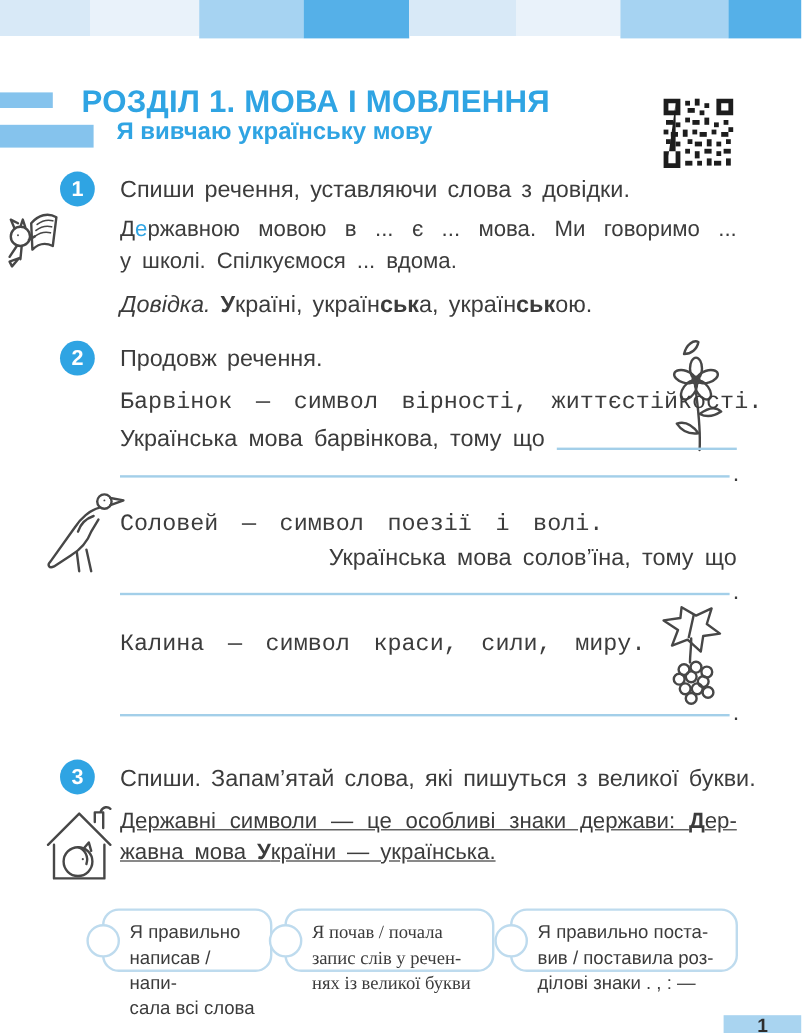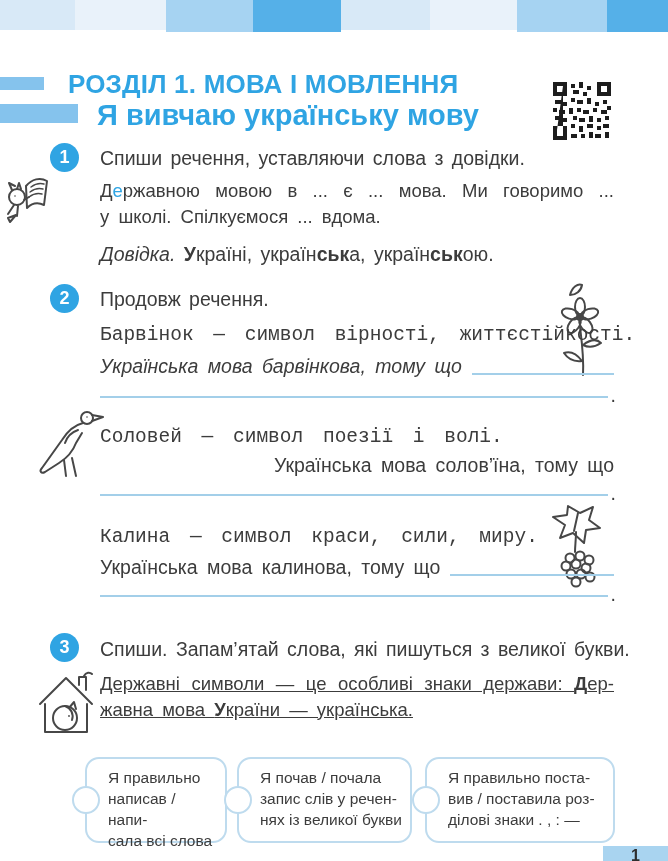--- a/index.html
+++ b/index.html
@@ -16,21 +16,21 @@
   #topbar{position:absolute;left:0;top:0;width:668px;height:32px;display:flex;align-items:flex-start;}
   #topbar .blk{height:30px;}
   #topbar .blk:nth-child(3),#topbar .blk:nth-child(4),
   #topbar .blk:nth-child(7),#topbar .blk:nth-child(8){height:32px;}
 
   
   .leftbar{position:absolute;background:#85c3ed;}
   #lb1{left:0;top:77px;width:44px;height:13px;}
   #lb2{left:0;top:104px;width:78px;height:19px;}
   #chapter-title{position:absolute;left:68px;top:69px;font-size:26px;font-weight:700;color:var(--accent);white-space:nowrap;letter-spacing:.2px;}
-  #subtitle{position:absolute;left:97px;top:99px;font-size:29px;font-weight:700;color:var(--accent);white-space:nowrap;}
+  #subtitle{position:absolute;left:97px;top:99px;font-size:20px;font-weight:700;color:var(--accent);white-space:nowrap;}
   #qr{position:absolute;left:552px;top:82px;width:60px;height:58px;}
 
   
   .badge{position:absolute;width:29px;height:29px;border-radius:50%;background:var(--accent);
     color:#fff;font-weight:700;font-size:18px;display:flex;align-items:center;justify-content:center;}
   #badge1{left:50px;top:143px;} #badge2{left:50px;top:284px;} #badge3{left:50px;top:633px;}
   .instr{position:absolute;left:100px;font-size:19.5px;white-space:nowrap;word-spacing:3px;}
   #instr1{top:147px;} #instr2{top:288px;} #instr3{top:638px;}
 
   
@@ -44,42 +44,42 @@
   #passage3 .pline{line-height:25.5px;}
   .b{font-weight:700;} .i{font-style:italic;} .blue{color:var(--accent);}
 
   
   .statement{position:absolute;left:100px;font-size:19.5px;white-space:nowrap;word-spacing:8px;font-family:Liberation Mono, monospace;}
   #st1{top:324px;} #st2{top:426px;} #st3{top:526px;}
   .promptrow{position:absolute;left:100px;width:514px;display:flex;align-items:flex-end;height:26px;}
   .promptrow .ptxt{font-size:19.5px;white-space:nowrap;word-spacing:4px;}
   .fill{flex:1;border-bottom:2px solid var(--line);}
   .promptrow .fill{margin:0 0 3px 10px;}
-  #pr1{top:352px;font-style:italic;} #pr2{top:454px;flex-direction:column;} #pr3{top:553px;}
+  #pr1{top:352px;} #pr2{top:454px;flex-direction:column;} #pr3{top:553px;}
   .fullrow{position:absolute;left:100px;width:516px;display:flex;align-items:flex-end;height:22px;}
   .fullrow .fill{margin-bottom:2px;}
   .fullrow .dot{font-size:19.5px;line-height:10px;margin-left:3px;}
   #fr1{top:378px;} #fr2{top:476px;} #fr3{top:577px;}
 
   
   .art{position:absolute;}
   .art svg{stroke:#474747;fill:none;stroke-width:2;stroke-linecap:round;stroke-linejoin:round;}
   #art-book{left:4px;top:172px;width:46px;height:60px;}
   #art-flower{left:550px;top:283px;width:64px;height:94px;}
   #art-bird{left:34px;top:406px;width:70px;height:78px;}
   #art-kalyna{left:538px;top:500px;width:78px;height:94px;}
   #art-house{left:34px;top:668px;width:64px;height:74px;}
 
   
-  .check{position:absolute;top:757px;height:86px;border:2px solid var(--boxborder);border-radius:14px;
+  .check{position:absolute;top:757px;height:53px;border:2px solid var(--boxborder);border-radius:14px;
     box-sizing:border-box;background:#fff;}
   .check .txt{padding:8px 6px 6px 21px;font-size:15.5px;line-height:21px;white-space:pre-line;}
   .notch{position:absolute;left:-15px;top:50%;margin-top:-14px;width:28px;height:28px;border-radius:50%;
     background:#fff;border:2px solid var(--boxborder);box-sizing:border-box;}
-  #check0{left:85px;width:142px;} #check1{left:237px;width:175px;} #check2{left:425px;width:190px;}
+  #check0{left:85px;width:142px;} #check1{left:237px;width:175px;font-family:Liberation Serif, serif;} #check2{left:425px;width:190px;}
 
   
   #page-tab{position:absolute;left:603px;top:846px;width:65px;height:22px;background:#a9d4f0;}
   #page-num{position:absolute;left:28px;top:1px;font-size:16px;font-weight:700;color:#2e2e2e;}
 </style>
 </head>
 <body>
 
 <div id="page">
 
@@ -228,24 +228,20 @@
         <circle cx="38" cy="64" r="4.5"></circle>
         <circle cx="48" cy="68" r="4.5"></circle>
       <circle cx="33" cy="74" r="4.5"></circle>
         <circle cx="43" cy="74" r="4.5"></circle>
         <circle cx="52" cy="77" r="4.5"></circle>
       <circle cx="38" cy="82" r="4.5"></circle>
     </svg>
   </div>
 
   <div id="st3" class="statement">Калина — символ краси, сили, миру.</div>
-  <div id="pr3" class="promptrow">
-    <span class="ptxt">Українська мова калинова, тому що</span>
-    <span class="fill"></span>
-  </div>
   <div id="fr3" class="fullrow">
     <span class="fill"></span>
     <span class="dot">.</span>
   </div>
 
   <div id="badge3" class="badge">3</div>
   <div id="instr3" class="instr">Спиши. Запам’ятай слова, які пишуться з великої букви.</div>
 
   <div id="art-house" class="art">
     <svg viewBox="0 0 64 74" width="64" height="74">

